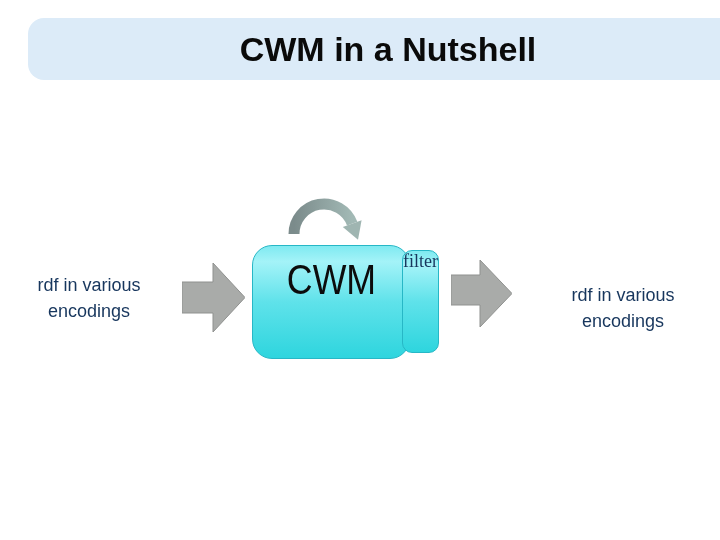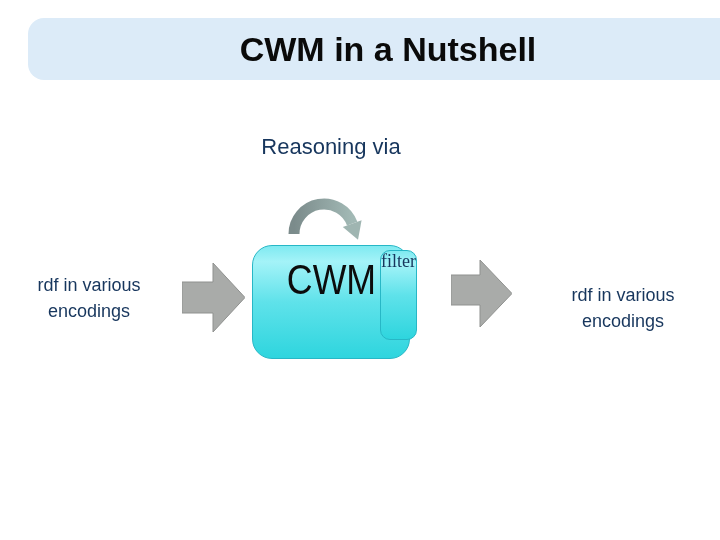--- a/index.html
+++ b/index.html
@@ -42,39 +42,38 @@
   }
   .cwm-box {
     left: 252px; top: 245px; width: 158px; height: 114px;
     border-radius: 20px; z-index: 1;
   }
   .cwm-text {
     font-size: 42px; color: #0c0c0c;
     transform: scaleX(0.85); padding-top: 10px;
   }
   .filter-box {
-    left: 380px; top: 250px; width: 37px; height: 90px;
+    left: 402px; top: 250px; width: 37px; height: 103px;
     border-radius: 10px; z-index: 2;
   }
   .filter-text {
     font-family: "Liberation Serif", serif;
     font-size: 18px; color: #17365d; padding-bottom: 10px;
   }
 
   .arrow-svg { display: block; }
 </style>
 </head>
 <body>
 
 <div class="abs title-bar">
   <span class="title-text">CWM in a Nutshell</span>
 </div>
 
 <div class="abs navy-label reasoning-label">
-  <div>Reasoning via</div>
 </div>
 
 <div class="abs" style="left:282px; top:184px;">
   <svg class="arrow-svg" width="100" height="62" viewBox="0 0 100 62">
     <defs>
       <linearGradient id="loopgrad" x1="0" y1="0" x2="1" y2="0">
         <stop offset="0" stop-color="#7b8b8b"></stop>
         <stop offset="1" stop-color="#a2b9b5"></stop>
       </linearGradient>
     </defs>

